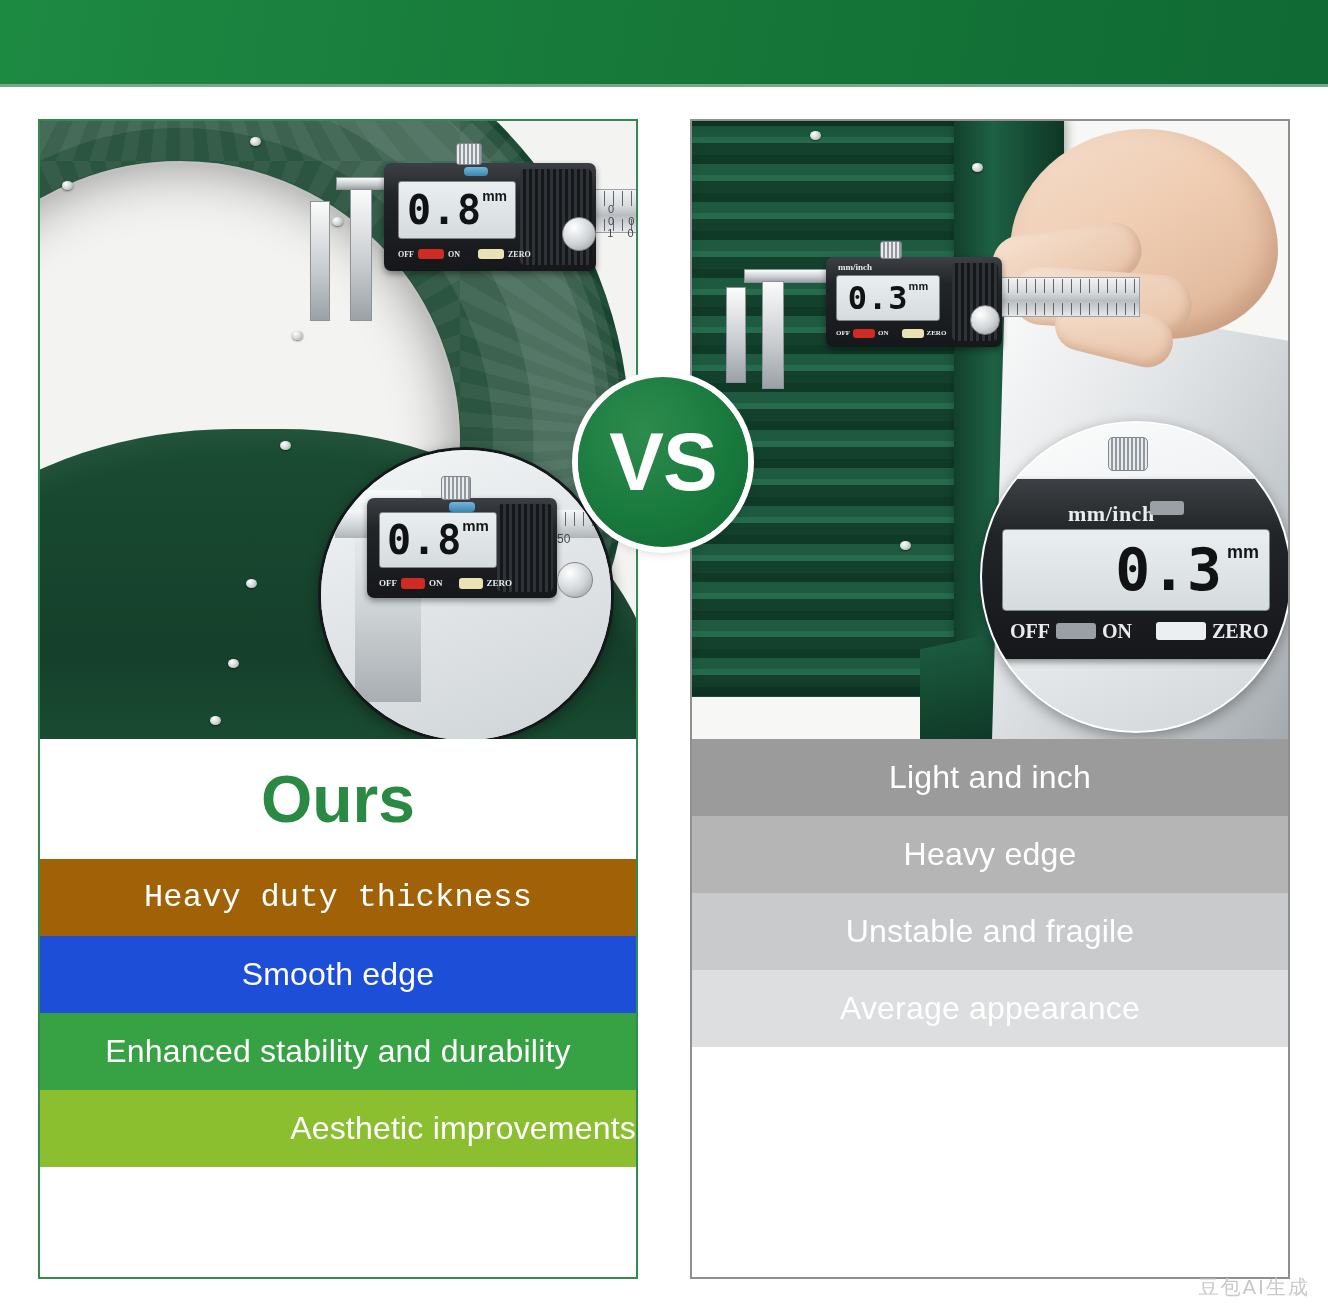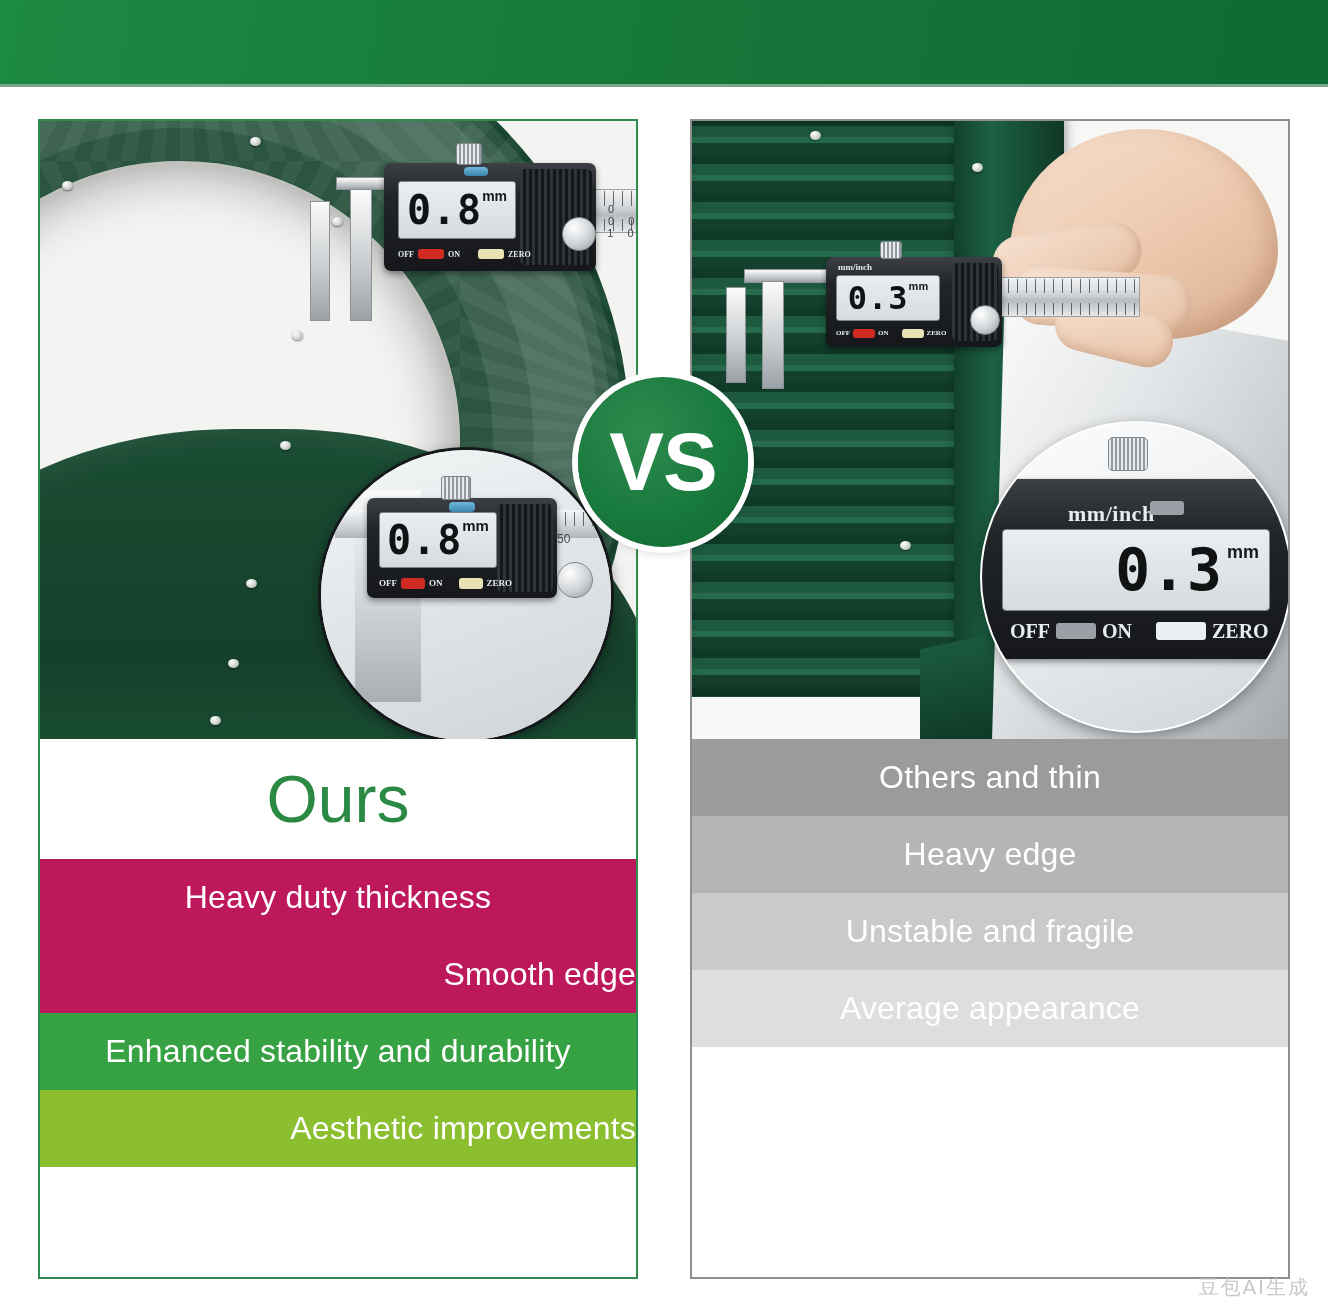--- a/index.html
+++ b/index.html
@@ -271,21 +271,21 @@
   
   .heading {
     height: 120px;
     display: flex;
     align-items: center;
     justify-content: center;
     background: #ffffff;
   }
   .heading span {
     font-size: 66px;
-    font-weight: normal;
+    font-weight: bold;
     line-height: 1;
   }
   .heading-ours span   { color: #2a8a43; }
   .heading-others span { color: #3e3e3e; }
 
   
   .bars { width: 100%; }
   .bar {
     height: 77px;
     display: flex;
@@ -424,24 +424,24 @@
         <div class="cal-bluebtn" style="left:128px; top:52px; width:26px; height:10px;"></div>
         <div class="cal-roller" style="left:236px; top:112px; width:36px; height:36px;"></div>
       </div>
     </div>
 
     <div class="heading heading-ours">
       <span>Ours</span>
     </div>
 
     <div class="bars">
-      <div class="bar" style="background:#be185d;">
+      <div class="bar" style="background:#a16207;font-family:Liberation Mono, monospace;">
         <span>Heavy duty thickness</span>
       </div>
-      <div class="bar" style="background:#be185d;justify-content:flex-end;">
+      <div class="bar" style="background:#1d4ed8;">
         <span>Smooth edge</span>
       </div>
       <div class="bar" style="background:#37a243;">
         <span>Enhanced stability and durability</span>
       </div>
       <div class="bar" style="background:#8cbf30;justify-content:flex-end;">
         <span>Aesthetic improvements</span>
       </div>
     </div>
 
@@ -513,21 +513,21 @@
           </div>
         </div>
 
         <div class="cal-thumbwheel" style="left:126px; top:14px; width:40px; height:34px; border-radius:5px;"></div>
       </div>
     </div>
 
 
     <div class="bars">
       <div class="bar" style="background:#9b9b9b;">
-        <span>Others and thin</span>
+        <span>Light and inch</span>
       </div>
       <div class="bar" style="background:#b5b5b5;">
         <span>Heavy edge</span>
       </div>
       <div class="bar" style="background:#c8cacc;">
         <span>Unstable and fragile</span>
       </div>
       <div class="bar" style="background:#dcdedf;">
         <span>Average appearance</span>
       </div>

